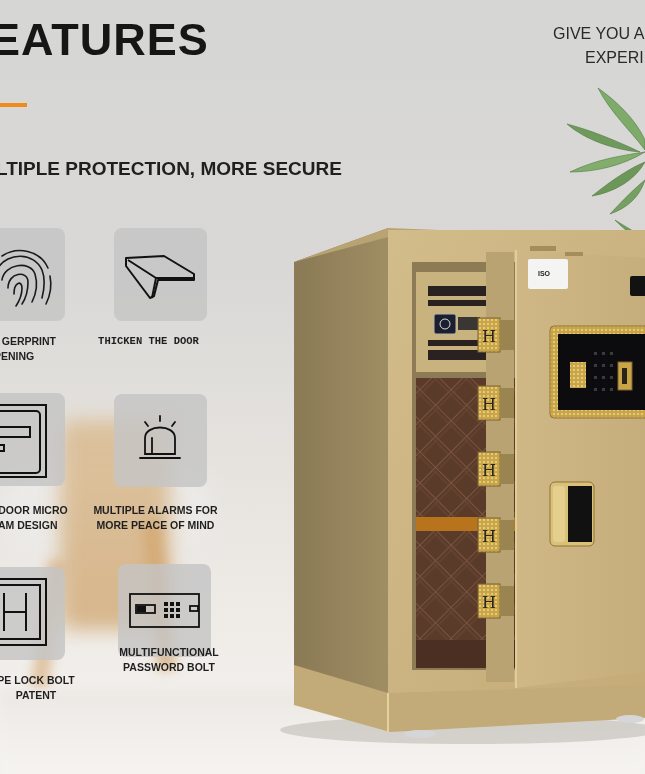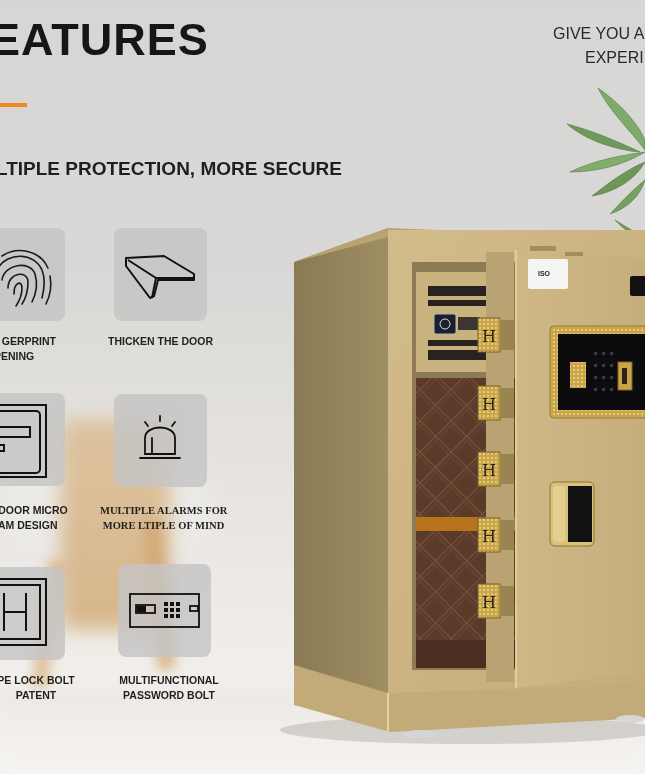--- a/index.html
+++ b/index.html
@@ -103,21 +103,21 @@
   <div class="tile" style="left:114px;top:228px;">
     <svg width="93" height="93" viewBox="0 0 93 93">
       <g fill="none" stroke="#111" stroke-width="2" stroke-linejoin="round">
         <path d="M12 30 L50 28 L80 46 L80 52 L44 52 L40 68 L36 70 L12 38 Z"></path>
         <path d="M12 30 L12 38"></path>
         <path d="M14 32 L42 50 L80 50"></path>
         <path d="M42 50 L38 70"></path>
       </g>
     </svg>
   </div>
-  <div class="label" style="left:108px;top:334px;width:105px;">
+  <div class="label" style="left:96px;top:334px;width:105px;font-family:Liberation Mono, monospace;">
     <div>THICKEN THE DOOR</div>
   </div>
 </div>
 
 <div class="feature" style="left:0;top:0;">
   <div class="tile" style="left:-28px;top:393px;">
     <svg width="93" height="93" viewBox="0 0 93 93">
       <g fill="none" stroke="#111" stroke-width="2">
         <rect x="10" y="12" width="64" height="72"></rect>
         <rect x="10" y="18" width="58" height="62" rx="4"></rect>
@@ -138,23 +138,23 @@
       <g fill="none" stroke="#111" stroke-width="1.8" stroke-linecap="round">
         <path d="M31 60 L31 44 C31 30 61 30 61 44 L61 60 Z"></path>
         <path d="M38 60 L38 44"></path>
         <path d="M26 64 L66 64"></path>
         <path d="M46 22 L46 27"></path>
         <path d="M31 28 L34 32"></path>
         <path d="M61 28 L58 32"></path>
       </g>
     </svg>
   </div>
-  <div class="label" style="left:100px;top:503px;width:127px;font-family:Liberation Serif, serif;">
+  <div class="label" style="left:92px;top:503px;width:127px;">
     <div>MULTIPLE ALARMS FOR</div>
-    <div>MORE LTIPLE OF MIND</div>
+    <div>MORE PEACE OF MIND</div>
   </div>
 </div>
 
 <div class="feature" style="left:0;top:0;">
   <div class="tile" style="left:-28px;top:567px;">
     <svg width="93" height="93" viewBox="0 0 93 93">
       <g fill="none" stroke="#111" stroke-width="2">
         <rect x="8" y="12" width="66" height="66"></rect>
         <rect x="14" y="18" width="54" height="54"></rect>
         <path d="M32 26 L32 64 M54 26 L54 64 M32 45 L54 45"></path>
@@ -182,21 +182,21 @@
           <rect x="58" y="38" width="4" height="4"></rect>
         <rect x="46" y="44" width="4" height="4"></rect>
           <rect x="52" y="44" width="4" height="4"></rect>
           <rect x="58" y="44" width="4" height="4"></rect>
         <rect x="46" y="50" width="4" height="4"></rect>
           <rect x="52" y="50" width="4" height="4"></rect>
           <rect x="58" y="50" width="4" height="4"></rect>
       </g>
     </svg>
   </div>
-  <div class="label" style="left:110px;top:673px;width:118px;">
+  <div class="label" style="left:110px;top:645px;width:118px;">
     <div>MULTIFUNCTIONAL</div>
     <div>PASSWORD BOLT</div>
   </div>
 </div>
 
 <svg class="safe-svg" width="645" height="774" viewBox="0 0 645 774">
   <defs>
     <linearGradient id="side" x1="0" x2="1" y1="0" y2="0">
       <stop offset="0" stop-color="#8a7a55"></stop>
         <stop offset="1" stop-color="#9f8d63"></stop>

